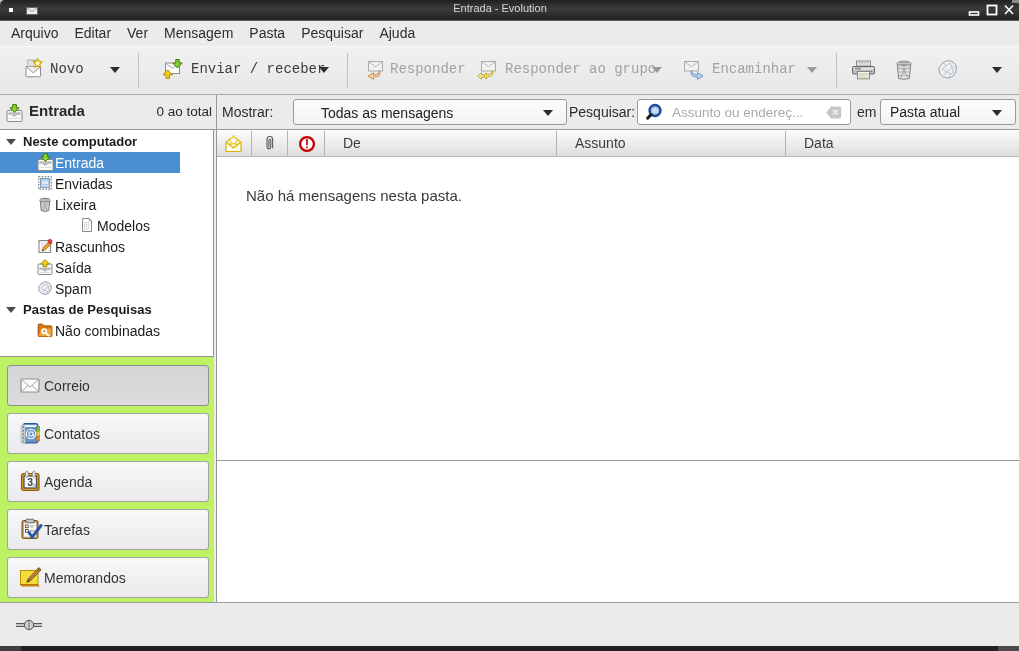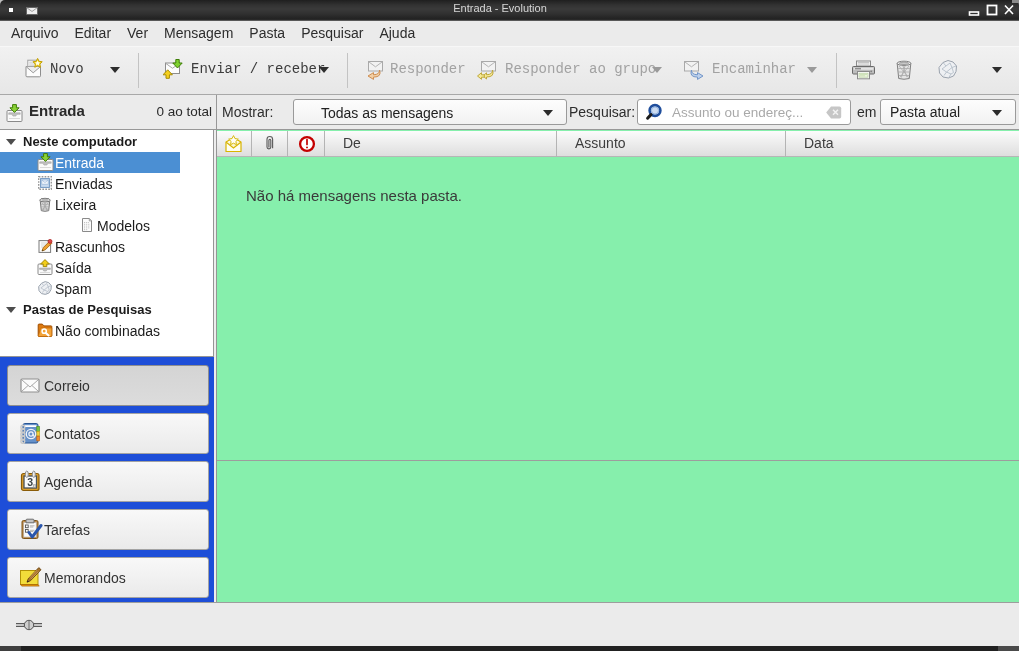--- a/index.html
+++ b/index.html
@@ -56,30 +56,30 @@
 .trow .txt { position:absolute; top:2.5px; }
 .trow.hdr .txt { left:23px; font-weight:bold; font-size:13px; }
 .trow.sel { background:#4b8fd3; }
 .trow.sel .txt { color:#fff; }
 .texp { position:absolute; left:6px; top:8px; width:0; height:0;
   border-left:5px solid transparent; border-right:5px solid transparent; border-top:6px solid #4d4d4d; }
 .ticon { position:absolute; left:37px; top:2px; width:16px; height:16px; }
 .trow .txt.child { left:55px; }
 
 
-#switcher { left:0; top:357px; width:214px; height:245px; background:#1d4ed8; }
+#switcher { left:0; top:357px; width:214px; height:245px; background:#bef264; }
 .sbtn { position:absolute; left:7px; width:202px; height:41px;
   background:linear-gradient(#f8f8f8,#eaeaea); border:1px solid #a3a3a3; border-radius:3px;
   font-size:14px; color:#333; }
 .sbtn.active { background:linear-gradient(#d4d4d4,#dcdcdc); border-color:#8f8f8f; }
 .sbtn .sicon { position:absolute; left:11px; top:8px; width:24px; height:24px; }
 .sbtn .stxt { position:absolute; left:36px; top:12px; }
 
 
-#main { left:217px; top:130px; width:802px; height:472px; background:#86efac; }
+#main { left:217px; top:130px; width:802px; height:472px; background:#ffffff; }
 #listhdr { position:absolute; left:0; top:1px; width:802px; height:26px;
   background:linear-gradient(#fbfbfb,#dedede); border-bottom:1px solid #b6b6b6; }
 .hcol { position:absolute; top:0; height:26px; border-right:1px solid #b4b4b4; }
 .hcol .htxt { position:absolute; top:4px; left:18px; font-size:14px; color:#3d3d3d; }
 #nomsg { position:absolute; left:29px; top:57px; font-size:15px; color:#3a3a3a; }
 #hdivider { position:absolute; left:0; top:330px; width:802px; height:1px; background:#9d9d9d; }
 
 
 #statusbar { left:0; top:602px; width:1019px; height:44px; background:#ebebeb; border-top:1px solid #9d9d9d; }
 #bottomstrip { left:0; top:646px; width:1019px; height:5px; background:#212121; }

